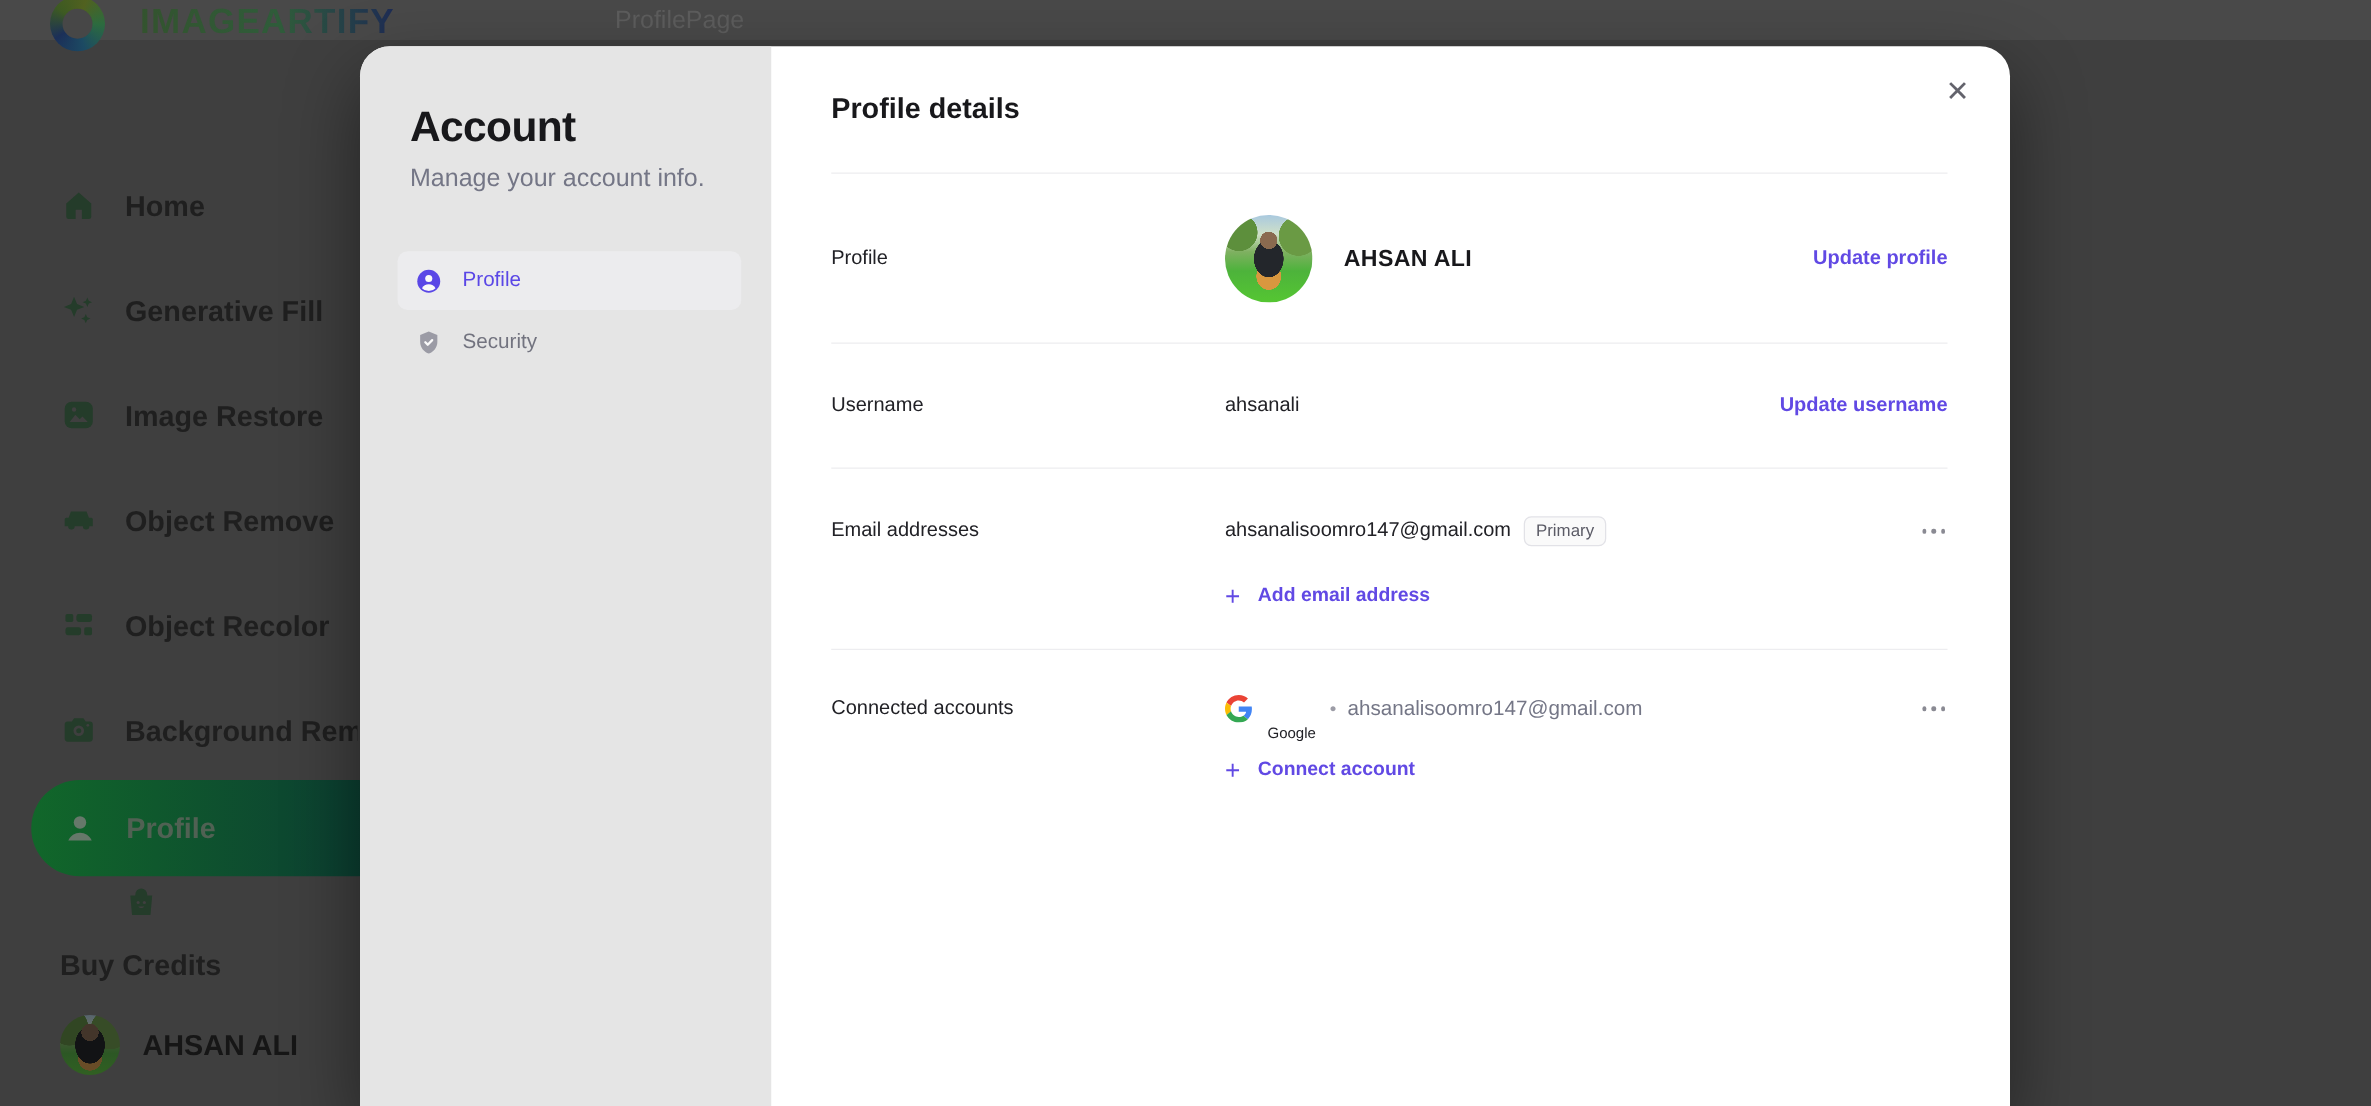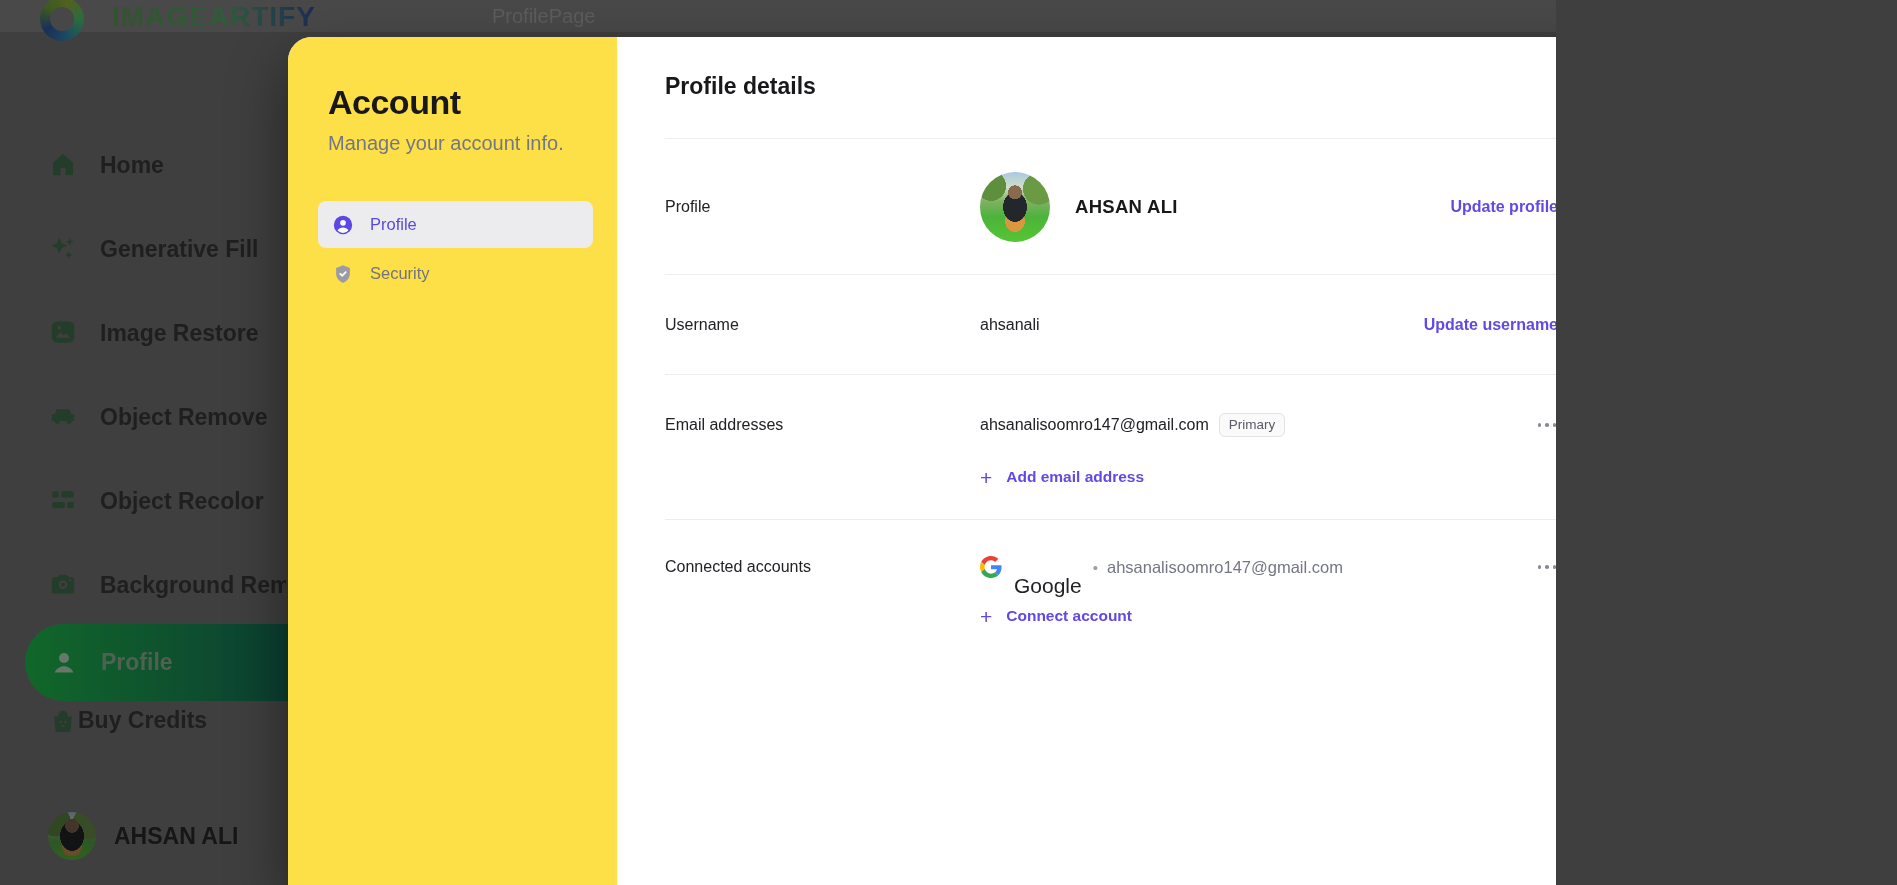--- a/index.html
+++ b/index.html
@@ -1,18 +1,18 @@
 <!DOCTYPE html>
 <html><head>
 <meta charset="utf-8">
 <style>
   * { margin:0; padding:0; box-sizing:border-box; }
   html,body { width:1897px; height:885px; overflow:hidden; }
   body { font-family:"Liberation Sans", sans-serif; background:#3f3f3f; }
-  .stage { position:relative; width:1556px; height:885px; background:#3f3f3f; overflow:hidden; }
+  .stage { position:relative; width:1897px; height:885px; background:#3f3f3f; overflow:hidden; }
 
   
   .topbar { position:absolute; left:0; top:0; width:100%; height:32px; background:#494949; }
   .brand-logo { position:absolute; left:40px; top:-3px; width:44px; height:44px; border-radius:50%;
     background:conic-gradient(from 20deg, #51611f, #2c6b3f, #1c4a63, #1b2f58, #3d5a22, #51611f); }
   .brand-logo::after { content:""; position:absolute; inset:10px; border-radius:50%; background:#474747; }
   .brand-name { position:absolute; left:112px; top:1px; font-size:28px; font-weight:800; letter-spacing:1px;
     background:linear-gradient(90deg,#33532e 0%, #2f5c3a 55%, #1e2c55 100%);
     -webkit-background-clip:text; background-clip:text; color:transparent; }
   .page-title { position:absolute; left:492px; top:5px; font-size:20px; font-weight:500; color:#5d5d5d; }
@@ -21,21 +21,21 @@
   .side-item { height:84px; display:flex; align-items:flex-end; gap:22px; white-space:nowrap; overflow:hidden; cursor:pointer; }
   .side-item svg { width:30px; height:30px; flex:0 0 30px; color:#243c2a; }
   .side-item .lbl { font-size:23px; font-weight:700; color:#1f1f1f; }
 
   .pill-profile { position:absolute; left:25px; top:624px; width:300px; height:77px; border-radius:40px;
     background:linear-gradient(90deg,#11672a 0%, #0b3a33 100%);
     display:flex; align-items:center; padding-left:24px; gap:22px; cursor:pointer; }
   .pill-profile svg { width:30px; height:30px; color:#66786a; }
   .pill-profile .lbl { font-size:23px; font-weight:700; color:#506153; }
 
-  .buy-item { position:absolute; left:48px; top:707px; height:84px; display:flex; cursor:pointer; }
+  .buy-item { position:absolute; left:48px; top:707px; height:84px; display:flex; align-items:center; gap:22px; cursor:pointer;flex-direction:column; }
   .buy-item svg { width:30px; height:30px; color:#243c2a; }
   .buy-item .lbl { font-size:23px; font-weight:700; color:#1f1f1f; }
 
   .user-row { position:absolute; left:48px; top:805px; height:62px; display:flex; align-items:center; gap:18px; cursor:pointer; }
   .user-row .name { font-size:23px; font-weight:700; color:#161616; }
 
   .avatar { border-radius:50%;
     background:
       radial-gradient(circle 7px at 50% 29%, #8a6a4f 98%, transparent 100%),
       radial-gradient(ellipse 12px 15px at 50% 50%, #23262b 98%, transparent 100%),
@@ -43,21 +43,21 @@
       radial-gradient(circle 15px at 16% 20%, #5d8f3c 98%, transparent 100%),
       radial-gradient(circle 16px at 84% 24%, #6a9a44 98%, transparent 100%),
       linear-gradient(180deg,#a9c9df 0%, #cfe0c8 22%, #7fb061 42%, #4db33b 64%, #55c632 100%); }
   .avatar.small { width:48px; height:48px; filter:brightness(.5) saturate(.85); }
   .avatar.big { width:70px; height:70px; }
 
   
   .modal { position:absolute; left:288px; top:37px; width:1320px; height:848px; background:#ffffff;
     border-radius:24px 24px 0 0; box-shadow:0 24px 60px rgba(0,0,0,.45); display:flex; overflow:hidden; }
 
-  .m-aside { width:329px; flex:0 0 329px; background:#fde047; padding:46px 24px 16px 40px; }
+  .m-aside { width:329px; flex:0 0 329px; background:#e5e5e5; padding:46px 24px 16px 40px; }
   .m-aside h1 { font-size:34px; font-weight:700; color:#18181b; letter-spacing:-.5px; }
   .m-aside .sub { margin-top:10px; font-size:20px; color:#747686; }
   .m-nav { margin-top:46px; margin-left:-10px; }
   .m-nav-item { height:47px; border-radius:8px; display:flex; align-items:center; gap:16px; padding:0 14px; cursor:pointer; }
   .m-nav-item svg { width:22px; height:22px; }
   .m-nav-item.active { background:#ececee; }
   .m-nav-item.active .lbl { color:#5a47e6; font-weight:500; font-size:16.5px; }
   .m-nav-item.active svg { color:#5a47e6; }
   .m-nav-item.plain { margin-top:2px; }
   .m-nav-item.plain .lbl { color:#72737f; font-weight:500; font-size:16.5px; }
@@ -86,21 +86,21 @@
   .line2 { grid-column:2; grid-row:2; display:flex; align-items:center; gap:14px; height:24px; cursor:pointer; }
   .row-emails .line2 { margin-top:24px; }
   .row-connected .line2 { margin-top:21px; }
   .badge { margin-left:10px; font-size:13.5px; color:#5b5b66; background:#fafafa; border:1px solid #e2e2e7;
     border-radius:6px; padding:4px 9px; line-height:1; }
   .plus { font-size:21px; font-weight:400; color:#6149e4; line-height:1; }
   .add-link { font-size:15.5px; font-weight:600; color:#6149e4; }
   .ellipsis { grid-column:3; grid-row:1; display:flex; align-items:center; gap:4px; height:32px; cursor:pointer; justify-self:end; padding:0 2px; }
   .ellipsis i { width:3.5px; height:3.5px; border-radius:50%; background:#8a8a93; }
   .g-icon { width:22px; height:22px; margin-right:12px; }
-  .provider { font-size:21px; color:#212126;margin-top:37px; }
+  .provider { font-size:12px; color:#212126;margin-top:37px; }
   .sep { margin:0 9px 0 11px; color:#9c9ca6; font-size:15px; }
   .conn-email { font-size:16.5px; color:#747686; }
 </style>
 </head>
 <body>
 
 <div class="stage">
 
   <div class="topbar"></div>
   <div class="brand-logo"></div>

